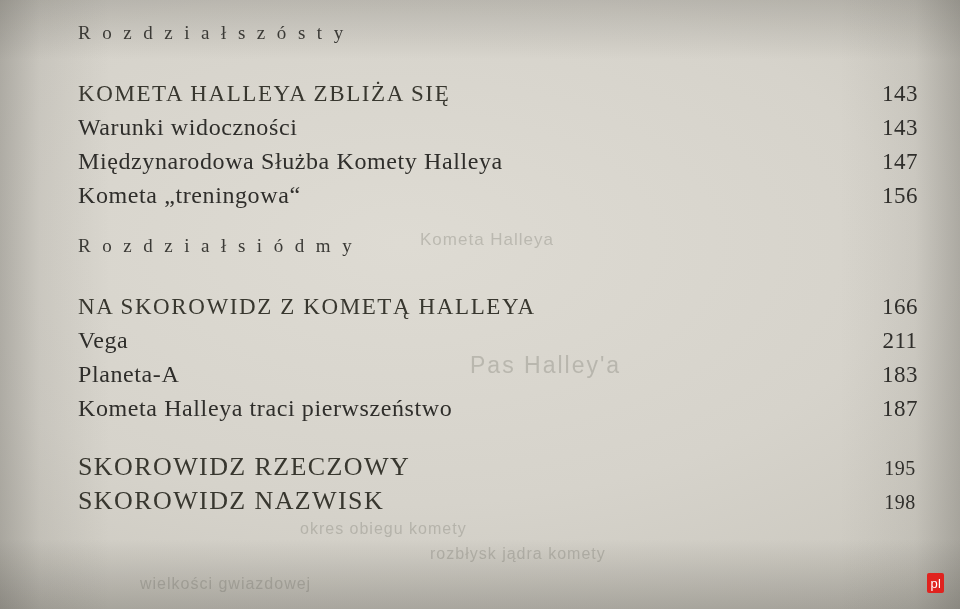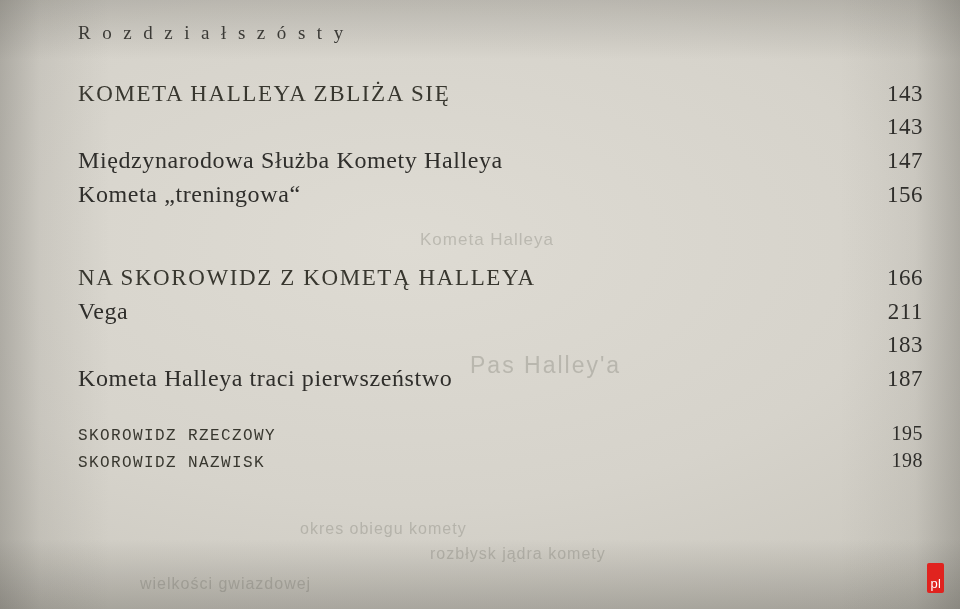--- a/index.html
+++ b/index.html
@@ -77,24 +77,23 @@
     color: #2f2e2b;
     letter-spacing: 0.6px;
   }
   .title.caps {
     font-size: 23px;
     letter-spacing: 1.6px;
     color: #38372f;
     margin-top: 31px;
   }
   .title.small-caps {
-    font-size: 16px;
+    font-size: 26px;
     letter-spacing: 1.4px;
     color: #38372f;
-    font-family: Liberation Mono, monospace;
   }
   .leader {
     flex: 1 1 auto;
     position: relative;
     height: 1px;
     margin: 0 14px 0 16px;
     top: -4px;
     overflow: hidden;
   }
   .leader::before {
@@ -105,21 +104,21 @@
     top: 0;
     height: 6px;
     background-image: radial-gradient(circle at 3px 3px, #3c3b36 1.5px, rgba(0,0,0,0) 2.1px);
     background-size: 21px 6px;
     background-repeat: repeat-x;
   }
   .page-num {
     font-size: 23px;
     color: #2f2e2b;
     width: 46px;
-    text-align: right;
+    text-align: center;
     letter-spacing: 0.5px;
   }
   .page-num.small {
     font-size: 20px;
     font-family: Liberation Serif, serif;
   }
 
   .index-group .row { margin-bottom: 4px; }
   .index-group { margin-top: 30px; }
 
@@ -136,21 +135,21 @@
     color: #ffffff;
     letter-spacing: 0.2px;
     text-shadow: 0 1px 2px rgba(0,0,0,0.35);
   }
   #watermark .wm-dot {
     display: inline-block;
     background: #e0231f;
     color: #ffffff;
     font-size: 13px;
     line-height: 13px;
-    padding: 14px 3px 3px 3px;
+    padding: 4px 3px 3px 3px;
     border-radius: 2px;
     margin-left: 2px;
     position: relative;
     top: -8px;
     text-shadow: none;
   }
 </style>
 </head>
 <body>
 
@@ -167,53 +166,56 @@
     <div class="group">
       <div class="chapter-label">R o z d z i a ł   s z ó s t y</div>
 
       <div class="row">
         <span class="title caps">KOMETA HALLEYA ZBLIŻA SIĘ</span>
         <span class="leader"></span>
         <span class="page-num">143</span>
       </div>
 
       <div class="row">
+        <span class="title">Warunki  widoczności</span>
         <span class="leader"></span>
         <span class="page-num">143</span>
       </div>
 
       <div class="row">
         <span class="title">Międzynarodowa  Służba  Komety  Halleya</span>
         <span class="leader"></span>
         <span class="page-num">147</span>
       </div>
 
       <div class="row">
         <span class="title">Kometa  „treningowa“</span>
         <span class="leader"></span>
         <span class="page-num">156</span>
       </div>
     </div>
 
     <div class="group">
+      <div class="chapter-label">R o z d z i a ł   s i ó d m y</div>
 
       <div class="row">
         <span class="title caps">NA SKOROWIDZ Z KOMETĄ HALLEYA</span>
         <span class="leader"></span>
         <span class="page-num">166</span>
       </div>
 
       <div class="row">
         <span class="title">Vega</span>
         <span class="leader"></span>
         <span class="page-num">211</span>
       </div>
 
 
       <div class="row">
+        <span class="title">Planeta-A</span>
         <span class="leader"></span>
         <span class="page-num">183</span>
       </div>
 
       <div class="row">
         <span class="title">Kometa  Halleya  traci  pierwszeństwo</span>
         <span class="leader"></span>
         <span class="page-num">187</span>
       </div>
     </div>

